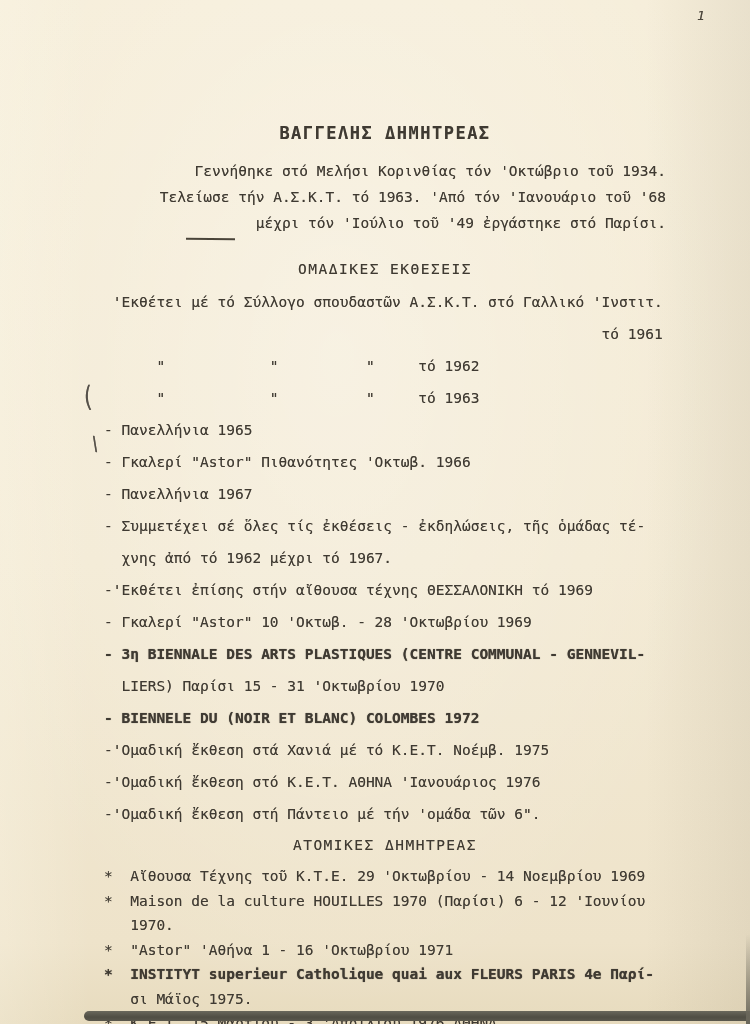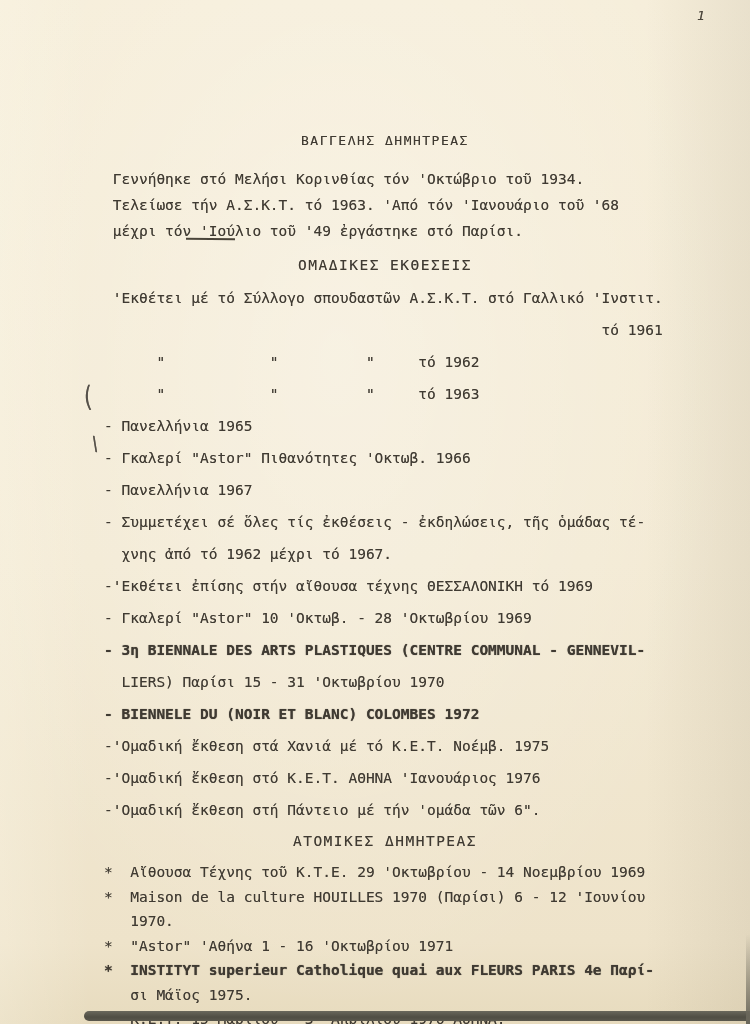--- a/index.html
+++ b/index.html
@@ -35,25 +35,25 @@
     top: 0;
     width: 562px;
     padding-top: 120px;
   }
   .heading {
     text-align: center;
     letter-spacing: 1.5px;
     line-height: 26px;
     white-space: pre;
   }
-  .title { margin: 8px 0 12px 0; font-size: 13px; font-weight: normal; }
-  .heading-group { margin-top: 8px; margin-bottom: 6px; }
+  .title { margin: 0 0 12px 0; font-size: 17px; font-weight: bold; }
+  .heading-group { margin-top: 20px; margin-bottom: 6px; }
   .heading-solo { margin-top: 6px; margin-bottom: 6px; }
   .block { white-space: pre; }
-  .bio .line   { line-height: 26px; }
+  .bio .line   { line-height: 26px; text-align: right; }
   .group .line { line-height: 23px; margin-top: 9px; }
   .solo .line  { line-height: 24.5px; }
   .line { white-space: pre; }
   .line.bold { font-weight: bold; text-shadow: 0 0 0.8px rgba(50,45,38,0.8); }
   .mark {
     position: absolute;
     color: #55504a;
     font-family: "DejaVu Sans", sans-serif;
   }
   .mark-open {

